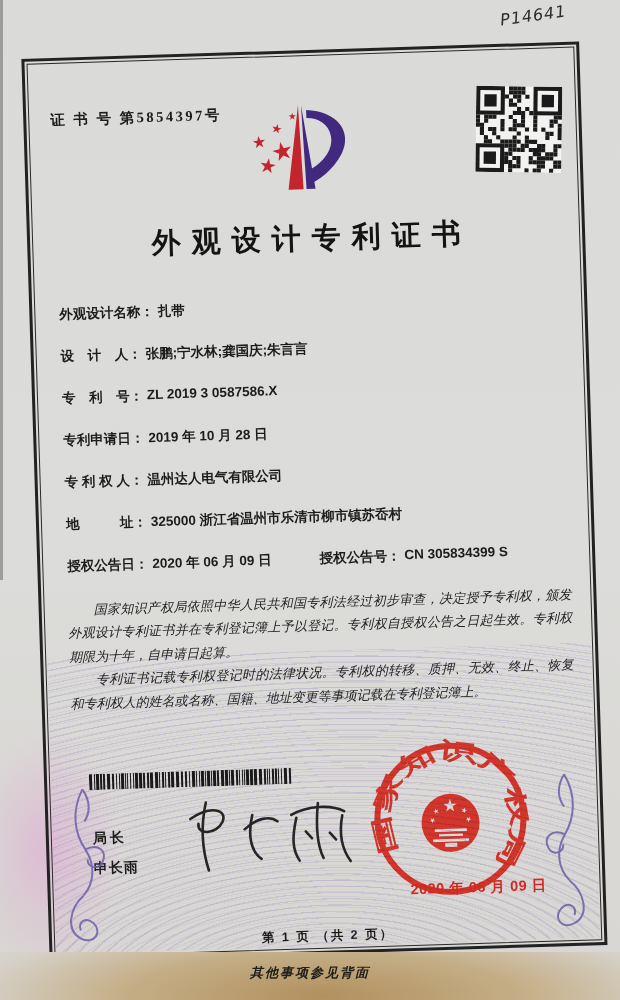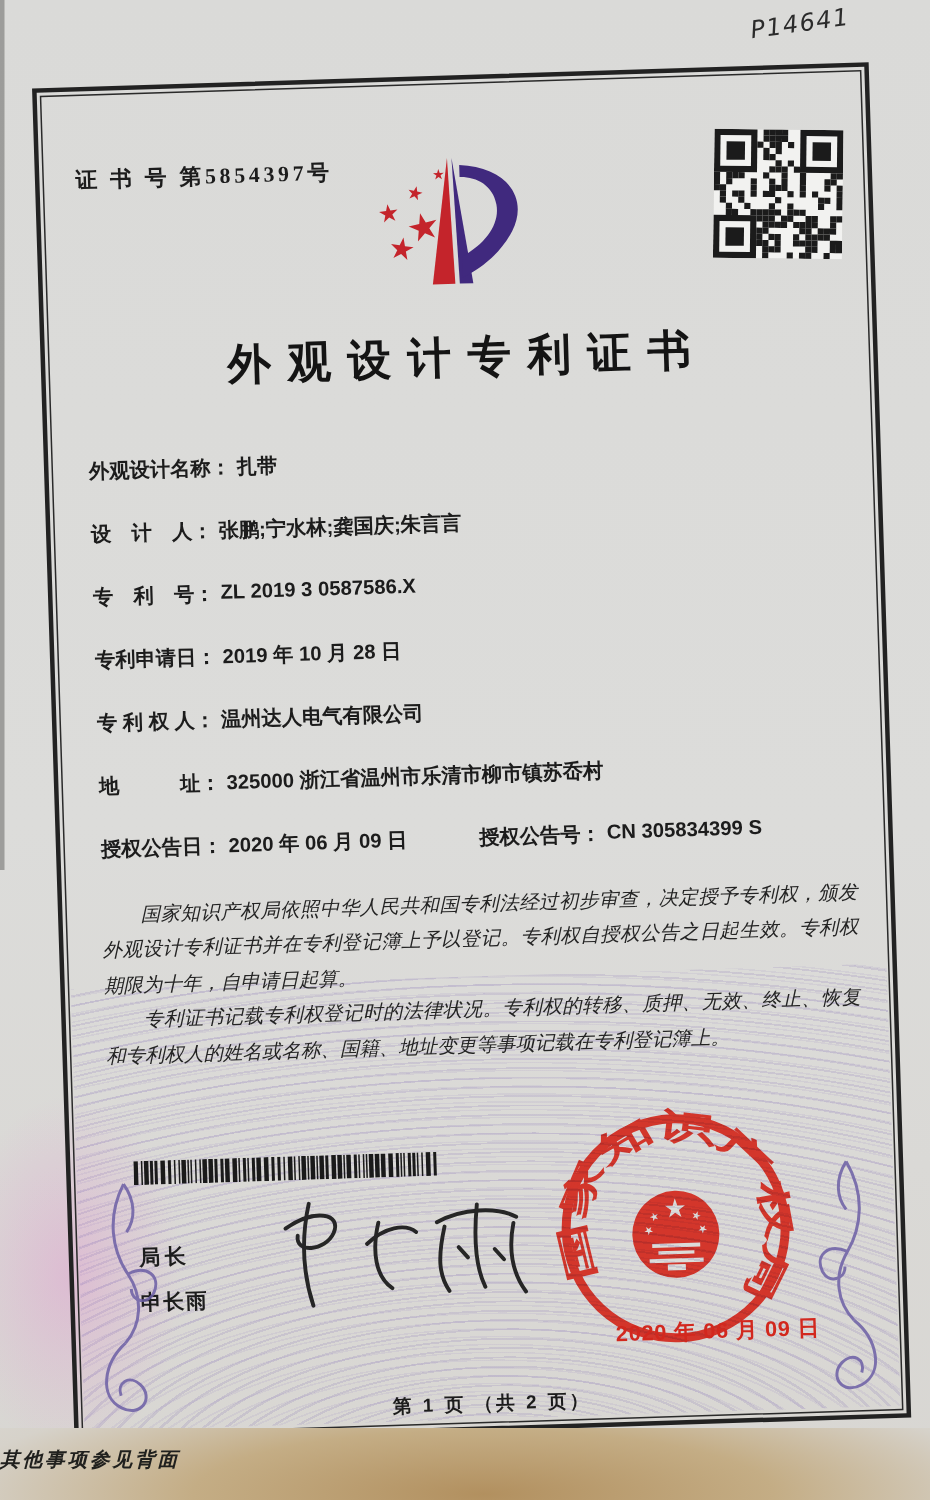--- a/index.html
+++ b/index.html
@@ -71,21 +71,21 @@
     font-size:12.5px;font-weight:600;letter-spacing:2px;
   }
   .ornament{position:absolute;bottom:8px;width:62px;height:165px;opacity:.85;}
   .ornament.left{left:5px;}
   .ornament.right{right:5px;transform:scaleX(-1);}
   .back-strip{
     position:absolute;left:0;right:0;top:952px;bottom:0;
     background:radial-gradient(ellipse 430px 95px at 52% 92%,#b2905f 0%,#c4ad85 45%,#d6d2ca 82%,#d9d7d2 100%);
   }
   .back-note{
-    position:absolute;left:0;right:0;top:964px;
+    position:absolute;left:0;right:0;top:964px;text-align:center;
     font-size:13px;font-weight:700;letter-spacing:2px;color:#20201e;
     font-family:"Liberation Serif","DejaVu Serif",serif;font-style:italic;
   }
 </style>
 </head>
 <body>
 
 <div class="sheet">
   <div class="scan-edge"></div>
   <div class="pink-blob"></div>

